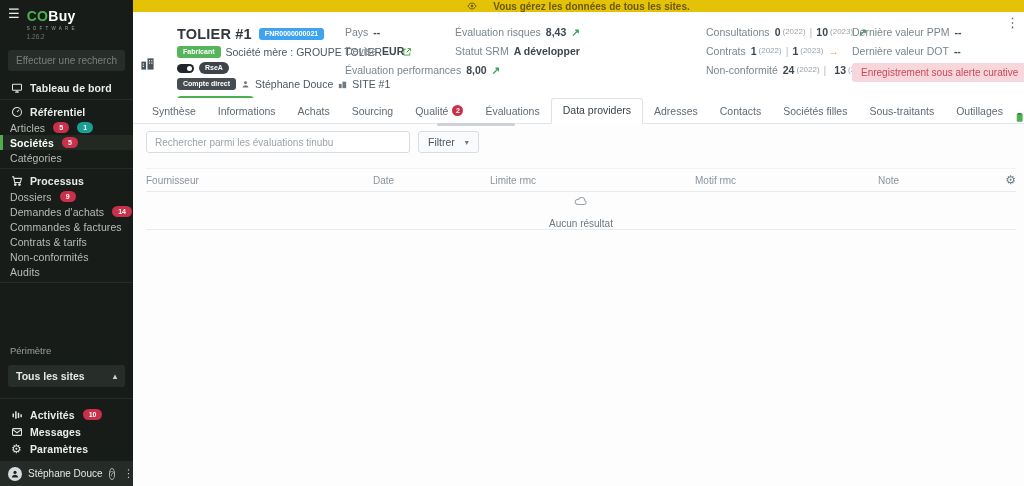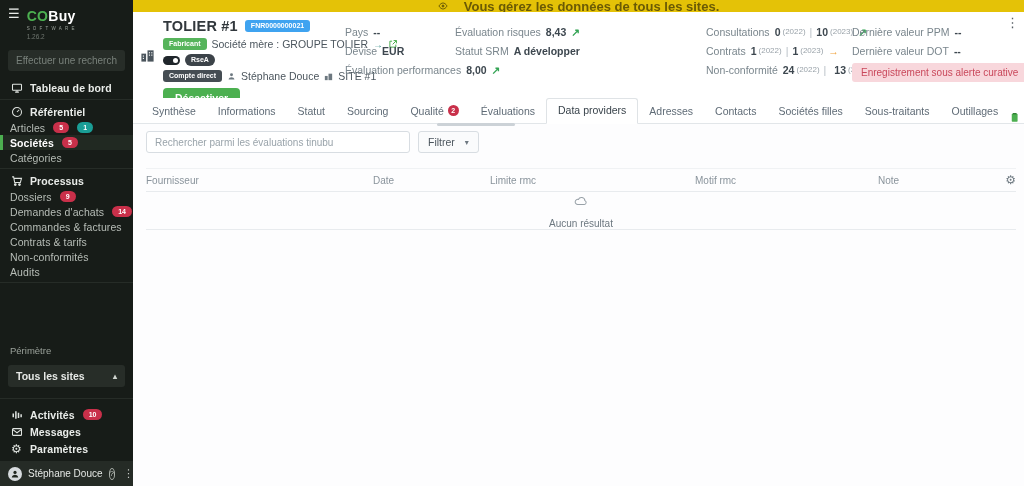--- a/index.html
+++ b/index.html
@@ -33,25 +33,25 @@
   .peri-caret{font-size:8px;color:#cfd4cf}
   .foot-nav{padding:4px 0 4px 0}
   .user-bar{background:#252b26;height:25px;display:flex;align-items:center;padding:0 8px;gap:6px;cursor:pointer}
   .avatar{width:14px;height:14px;border-radius:50%;background:#d7dbde;display:inline-flex;align-items:center;justify-content:center;color:#20261f;flex-shrink:0}
   .user-name{font-size:10px;color:#e4e7e4;flex:1;white-space:nowrap}
   .help-circle{width:12px;height:12px;border:1px solid #aeb4ae;border-radius:50%;font-size:8px;color:#c6cbc6;display:inline-flex;align-items:center;justify-content:center}
   .ukebab{color:#c6cbc6;font-size:11px;padding:0 2px}
 
   
   .main{width:891px;display:flex;flex-direction:column;background:#fff}
-  .banner{height:12px;background:#e4c207;display:flex;align-items:center;justify-content:center;gap:16px;font-size:13px;color:#6a5a05;font-weight:bold}
+  .banner{height:12px;background:#e4c207;display:flex;align-items:center;justify-content:center;gap:16px;font-size:10px;color:#6a5a05;font-weight:bold}
   .banner svg{display:block}
 
   .company-header{position:relative;height:86px;background:#fff}
-  .ch-left{position:absolute;left:7px;top:6px;display:flex;gap:8px}
+  .ch-left{position:absolute;left:7px;top:14px;display:flex;gap:22px}
   .bld-icon{color:#4a545c;margin-top:30px}
   .title-row{display:flex;align-items:center;gap:7px}
   .page-title{font-size:14.5px;font-weight:bold;color:#32383d;letter-spacing:.2px}
   .badge{display:inline-block;font-size:7px;font-weight:bold;color:#fff;border-radius:3px;padding:2px 6px;line-height:8px;white-space:nowrap}
   .badge.blue{background:#3fa3f0}
   .badge.green{background:#56b45b}
   .badge.dark{background:#454d53}
   .badge.darkpill{background:#3c4349;border-radius:8px}
   .hrow{display:flex;align-items:center;gap:5px;margin-top:4px;font-size:10.5px;color:#4c565e;white-space:nowrap}
   .parent-arrow{color:#3d8f8a;font-size:10px}
@@ -351,21 +351,21 @@
     </header>
 
     <div class="tabbar">
       <span class="tab">
           <span>Synthèse</span>
         </span>
       <span class="tab">
           <span>Informations</span>
         </span>
       <span class="tab">
-          <span>Statut</span>
+          <span>Achats</span>
         </span>
       <span class="tab">
           <span>Sourcing</span>
         </span>
       <span class="tab">
           <span>Qualité</span>
           <span class="tab-badge">2</span>
         </span>
       <span class="tab">
           <span>Évaluations</span>

